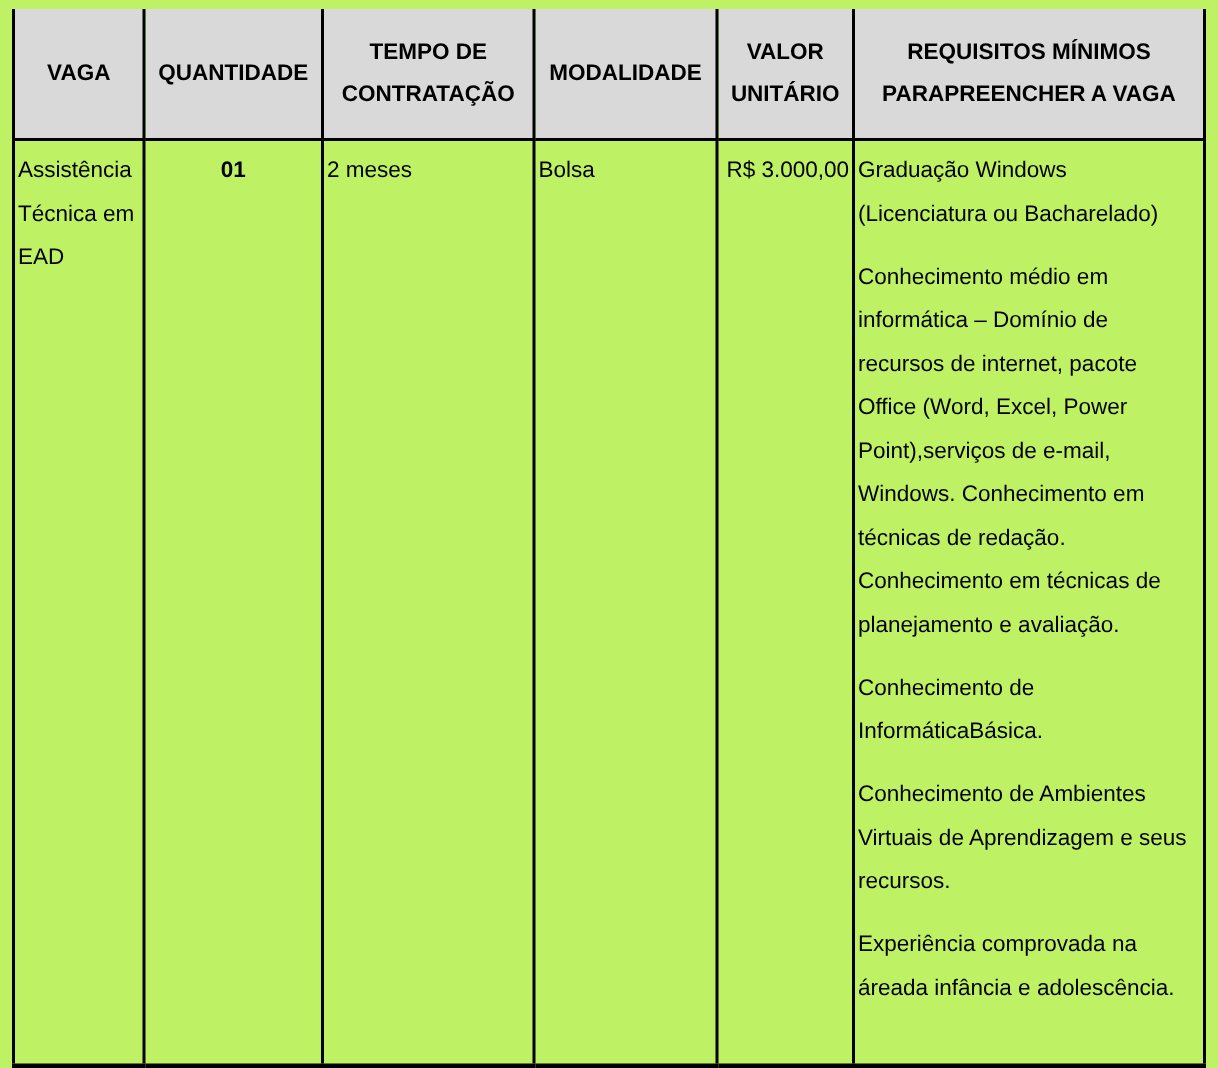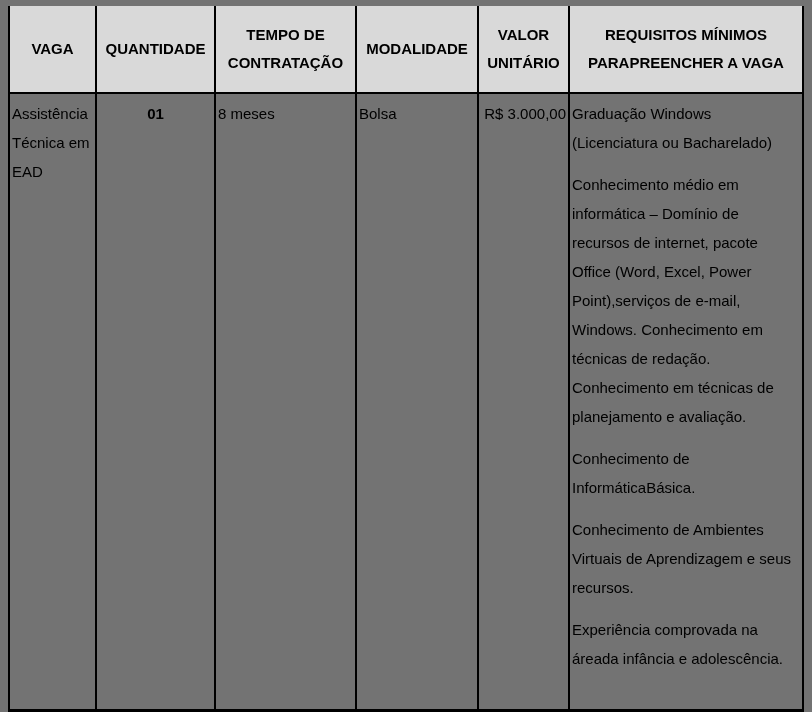--- a/index.html
+++ b/index.html
@@ -6,21 +6,21 @@
     margin: 0;
     padding: 0;
     background: #ffffff;
     font-family: "Liberation Sans", "DejaVu Sans", sans-serif;
     color: #000000;
   }
   .page {
     position: relative;
     width: 812px;
     height: 712px;
-    background: #737373;
+    background: #bef264;
     overflow: hidden;
   }
   table.vacancy {
     position: absolute;
     left: 8px;
     top: 6px;
     width: 794px;
     table-layout: fixed;
     border-collapse: collapse;
     border-spacing: 0;
@@ -82,21 +82,21 @@
         <th>TEMPO DE CONTRATAÇÃO</th>
         <th>MODALIDADE</th>
         <th>VALOR UNITÁRIO</th>
         <th>REQUISITOS MÍNIMOS PARAPREENCHER A VAGA</th>
       </tr>
     </thead>
     <tbody>
       <tr>
         <td class="cell-vaga">Assistência Técnica em EAD</td>
         <td class="cell-qtd">01</td>
-        <td class="cell-tempo">8 meses</td>
+        <td class="cell-tempo">2 meses</td>
         <td class="cell-mod">Bolsa</td>
         <td class="cell-valor">R$ 3.000,00</td>
         <td class="cell-req">
             <p>Graduação Windows (Licenciatura ou Bacharelado)</p>
             <p>Conhecimento médio em informática –  Domínio de recursos de internet, pacote Office (Word, Excel, Power Point),serviços de e-mail, Windows. Conhecimento em técnicas de redação. Conhecimento em técnicas de planejamento e avaliação.</p>
             <p>Conhecimento de InformáticaBásica.</p>
             <p>Conhecimento de Ambientes Virtuais de Aprendizagem e seus recursos.</p>
             <p>Experiência comprovada na áreada infância e adolescência.</p>
           </td>
       </tr>

